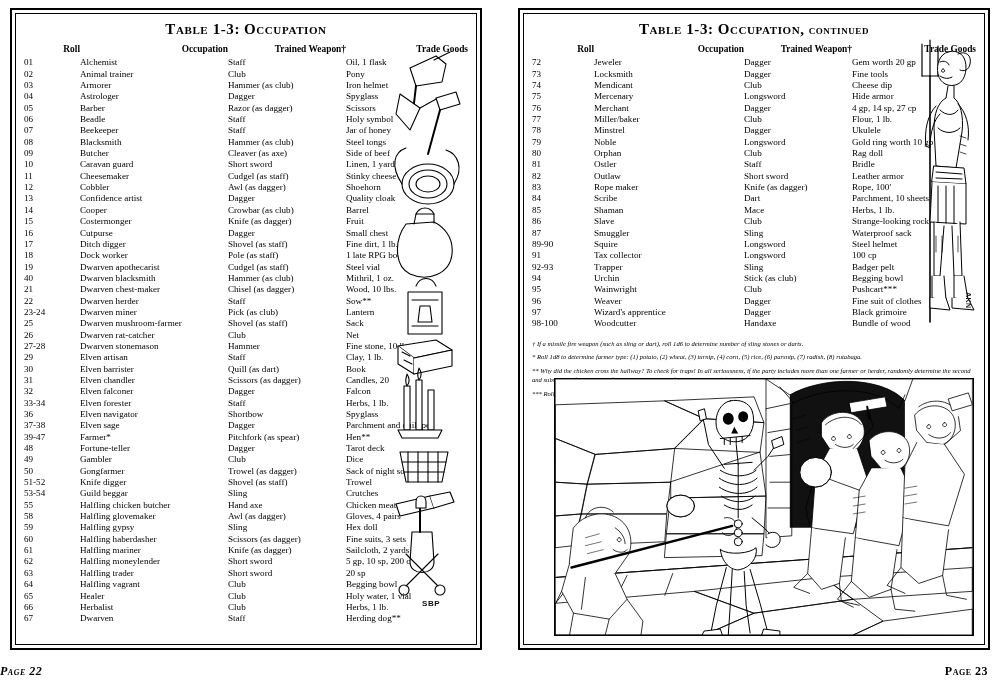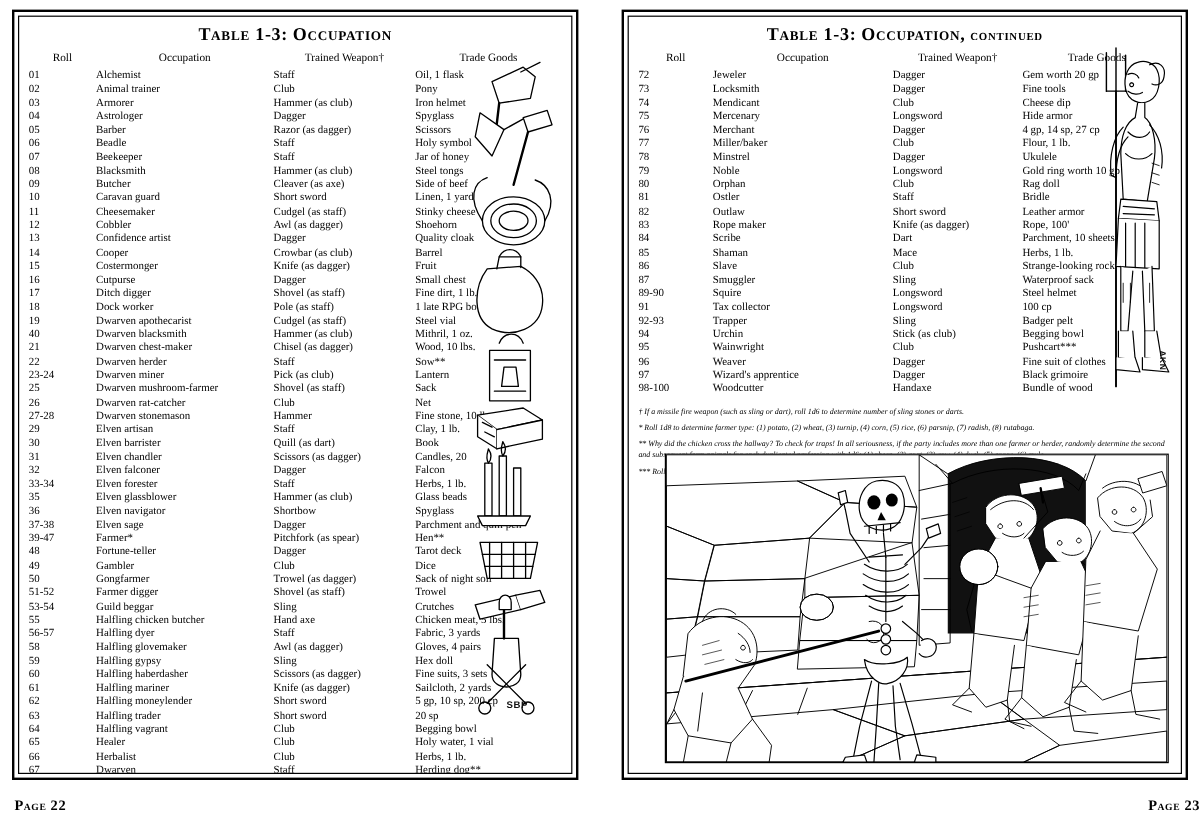--- a/index.html
+++ b/index.html
@@ -49,22 +49,22 @@
   }
   .table-title .big { font-size: 15px; }
 
   table.occ {
     border-collapse: collapse;
     width: 100%;
     font-size: 9.1px;
     line-height: 11.35px;
   }
   table.occ th {
-    text-align: center;
-    font-weight: normal;
+    text-align: right;
+    font-weight: bold;
     font-size: 9.4px;
     padding: 0 0 2px 0;
     white-space: nowrap;
   }
   table.occ td {
     text-align: left;
     padding: 0;
     white-space: nowrap;
     vertical-align: top;
   }
@@ -87,39 +87,39 @@
   .footnotes p { margin: 0 0 4.5px 0; }
 
   .page-num {
     position: absolute;
     bottom: 8px;
     font-weight: bold;
     font-variant: small-caps;
     font-size: 12px;
     letter-spacing: .5px;
   }
-  .page-num.left  { left: 12px; }
-  .page-num.right { right: 0; margin-left: 28px; }
+  .page-num.left  { left: 0; font-style: italic; }
+  .page-num.right { right: 12px; margin-left: 28px; }
 
   
   .art-tools {
     position: absolute;
     right: 4px; top: 20px;
     width: 96px; height: 580px;
     pointer-events: none;
   }
   .sig {
     position: absolute;
     font-family: "Liberation Sans", sans-serif;
     font-weight: bold;
     font-size: 8px;
     letter-spacing: .5px;
     color: #111;
   }
-  .sig-left { right: 36px; bottom: 52px; }
+  .sig-left { right: 36px; bottom: 36px; }
   .sig-right {
     right: 12px; top: 278px;
     writing-mode: vertical-rl;
     font-size: 7px;
   }
 
   .art-figure {
     position: absolute;
     right: 2px; top: 22px;
     width: 86px; height: 292px;
@@ -338,26 +338,20 @@
                 <td class="col-weap">Dagger</td>
                 <td class="col-goods">Falcon</td>
               </tr>
               <tr>
                 <td class="col-roll">33-34</td>
                 <td class="col-occ">Elven forester</td>
                 <td class="col-weap">Staff</td>
                 <td class="col-goods">Herbs, 1 lb.</td>
               </tr>
               <tr>
-                <td class="col-roll">35</td>
-                <td class="col-occ">Elven glassblower</td>
-                <td class="col-weap">Hammer (as club)</td>
-                <td class="col-goods">Glass beads</td>
-              </tr>
-              <tr>
                 <td class="col-roll">36</td>
                 <td class="col-occ">Elven navigator</td>
                 <td class="col-weap">Shortbow</td>
                 <td class="col-goods">Spyglass</td>
               </tr>
               <tr>
                 <td class="col-roll">37-38</td>
                 <td class="col-occ">Elven sage</td>
                 <td class="col-weap">Dagger</td>
                 <td class="col-goods">Parchment and quill pen</td>
@@ -381,41 +375,35 @@
                 <td class="col-goods">Dice</td>
               </tr>
               <tr>
                 <td class="col-roll">50</td>
                 <td class="col-occ">Gongfarmer</td>
                 <td class="col-weap">Trowel (as dagger)</td>
                 <td class="col-goods">Sack of night soil</td>
               </tr>
               <tr>
                 <td class="col-roll">51-52</td>
-                <td class="col-occ">Farmer digger</td>
+                <td class="col-occ">Knife digger</td>
                 <td class="col-weap">Shovel (as staff)</td>
                 <td class="col-goods">Trowel</td>
               </tr>
               <tr>
                 <td class="col-roll">53-54</td>
                 <td class="col-occ">Guild beggar</td>
                 <td class="col-weap">Sling</td>
                 <td class="col-goods">Crutches</td>
               </tr>
               <tr>
                 <td class="col-roll">55</td>
                 <td class="col-occ">Halfling chicken butcher</td>
                 <td class="col-weap">Hand axe</td>
                 <td class="col-goods">Chicken meat, 5 lbs.</td>
-              </tr>
-              <tr>
-                <td class="col-roll">56-57</td>
-                <td class="col-occ">Halfling dyer</td>
-                <td class="col-weap">Staff</td>
-                <td class="col-goods">Fabric, 3 yards</td>
               </tr>
               <tr>
                 <td class="col-roll">58</td>
                 <td class="col-occ">Halfling glovemaker</td>
                 <td class="col-weap">Awl (as dagger)</td>
                 <td class="col-goods">Gloves, 4 pairs</td>
               </tr>
               <tr>
                 <td class="col-roll">59</td>
                 <td class="col-occ">Halfling gypsy</td>

